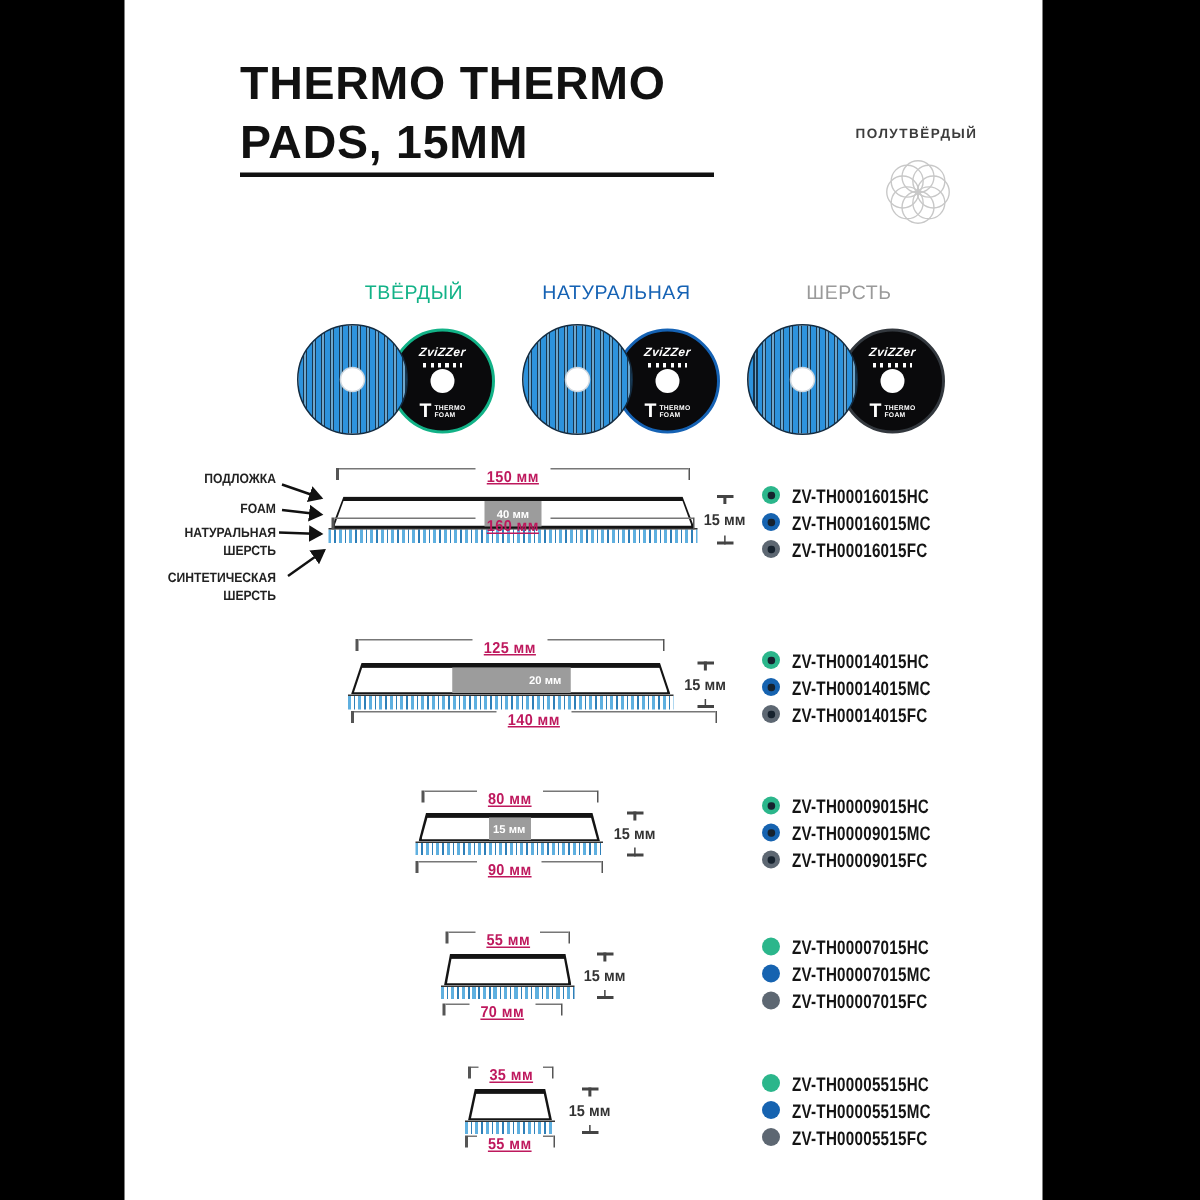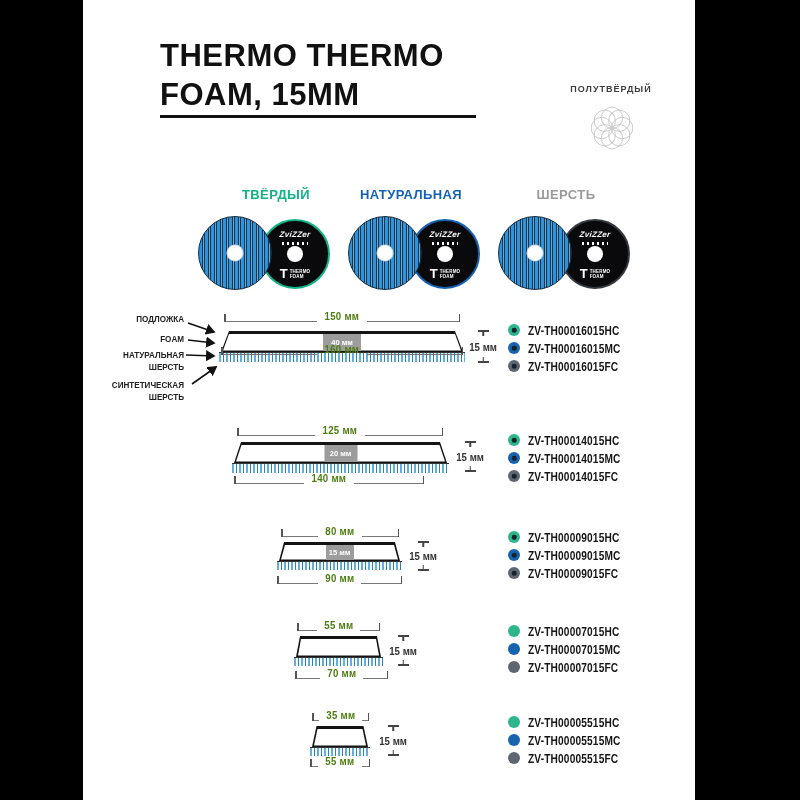--- a/index.html
+++ b/index.html
@@ -11,21 +11,21 @@
 
   
   .title{position:absolute;left:160px;top:36px;font-size:31px;line-height:39px;font-weight:700;
          letter-spacing:.5px;color:#111;white-space:nowrap;}
   .title-rule{position:absolute;left:160px;top:115px;width:316px;height:2.5px;background:#111;}
   .brand-txt{position:absolute;left:566px;top:84px;width:90px;text-align:center;font-size:9px;
              font-weight:700;letter-spacing:1px;color:#3c3c3c;}
   .brand-icon{position:absolute;left:587px;top:103px;}
 
   
-  .col-head{position:absolute;top:187px;width:150px;text-align:center;font-size:13px;font-weight:700;
+  .col-head{position:absolute;top:187px;width:150px;text-align:center;font-size:13px;font-weight:400;
             letter-spacing:.4px;}
 
   
   .pad-front{position:absolute;width:74px;height:74px;border-radius:50%;z-index:2;
     background:repeating-linear-gradient(90deg,#2d93dd 0 3px,#17364f 3px 4px,#6fa7cc 4px 5px,#17364f 5px 6px);
     border:1px solid #132b40;box-sizing:border-box;}
   .pf-hole{position:absolute;left:50%;top:50%;width:15px;height:15px;border-radius:50%;background:#fff;
     transform:translate(-50%,-50%);box-shadow:0 0 0 1px #cfd8e0;}
   .pad-back{position:absolute;width:70px;height:70px;border-radius:50%;background:#0a0a0c;z-index:1;
     border:2px solid #222;box-sizing:border-box;}
@@ -38,21 +38,21 @@
   .pb-foam{position:absolute;left:0;right:0;bottom:7px;display:flex;justify-content:center;
     align-items:center;gap:2px;color:#fff;}
   .pb-T{font-size:13px;font-weight:700;line-height:12px;}
   .pb-ft{font-size:4.5px;line-height:5px;font-weight:700;text-align:left;letter-spacing:.2px;}
 
   
   .layer-label{position:absolute;left:98px;width:86px;text-align:right;font-size:9px;font-weight:700;
     color:#222;line-height:12px;transform:scaleX(.9);transform-origin:right center;}
 
   
-  .hdim{position:absolute;display:flex;align-items:flex-end;height:10px;color:#4d7c0f;}
+  .hdim{position:absolute;display:flex;align-items:flex-start;height:10px;color:#be185d;text-decoration:underline;}
   .hdim .tick{width:1.5px;height:8px;background:#555;flex:none;}
   .hdim .ln{flex:1;height:1px;background:#777;}
   .hdim .lbl{padding:0 6px;font-size:10.5px;font-weight:700;white-space:nowrap;letter-spacing:.3px;
     transform:scaleX(.92);}
 
   
   .vdim{position:absolute;width:34px;display:flex;flex-direction:column;align-items:center;
     justify-content:space-between;color:#333;}
   .vcap{width:11px;height:6px;position:relative;flex:none;}
   .vcap::before{content:'';position:absolute;left:0;right:0;top:0;height:1.5px;background:#444;}
@@ -81,21 +81,21 @@
 </style>
 </head>
 <body>
 
 <div class="canvas">
   <div class="bar left"></div>
   <div class="bar right"></div>
 
   <div class="title">
     <div>THERMO THERMO</div>
-    <div>FOAM, 15MM</div>
+    <div>PADS, 15MM</div>
   </div>
   <div class="title-rule"></div>
   <div class="brand-txt">ПОЛУТВЁРДЫЙ</div>
   <svg class="brand-icon" width="50" height="50" viewBox="0 0 54 54">
     <g fill="none" stroke="#c8c8c8" stroke-width="1">
       <circle cx="38" cy="27" r="11.5"></circle>
         <circle cx="34.8" cy="34.8" r="11.5"></circle>
       <circle cx="27" cy="38" r="11.5"></circle>
         <circle cx="19.2" cy="34.8" r="11.5"></circle>
       <circle cx="16" cy="27" r="11.5"></circle>
@@ -203,24 +203,24 @@
   <div class="hdim" style="left:237px;top:426px;width:206px;">
     <span class="tick"></span>
       <span class="ln"></span>
     <span class="lbl">125 мм</span>
     <span class="ln"></span>
       <span class="tick"></span>
   </div>
   <div class="trap" style="left:234px;top:442px;width:213px;height:21px;
        clip-path:polygon(7px 0,calc(100% - 7px) 0,100% 100%,0 100%);">
     <div class="trap-in" style="clip-path:polygon(5.5px 0,calc(100% - 5.5px) 0,100% 100%,0 100%);"></div>
-    <div class="graybox" style="width:33px;">20 мм</div>
+    <div class="graybox" style="width:33px;padding-left:46px;">20 мм</div>
   </div>
   <div class="fringe" style="left:232px;top:463px;width:217px;height:9px;"></div>
-  <div class="hdim" style="left:234px;top:474px;width:190px;">
+  <div class="hdim" style="left:234px;top:474px;width:244px;">
     <span class="tick"></span>
       <span class="ln"></span>
     <span class="lbl">140 мм</span>
     <span class="ln"></span>
       <span class="tick"></span>
   </div>
   <div class="vdim" style="left:453px;top:441px;height:31px;">
     <span class="vcap"></span>
     <span class="lbl">15 мм</span>
     <span class="vcap bot"></span>
@@ -257,21 +257,21 @@
       <span class="ln"></span>
     <span class="lbl">55 мм</span>
     <span class="ln"></span>
       <span class="tick"></span>
   </div>
   <div class="trap" style="left:296px;top:636px;width:85px;height:21px;
        clip-path:polygon(4px 0,calc(100% - 4px) 0,100% 100%,0 100%);">
     <div class="trap-in" style="clip-path:polygon(3px 0,calc(100% - 3px) 0,100% 100%,0 100%);"></div>
   </div>
   <div class="fringe" style="left:294px;top:657px;width:89px;height:8px;"></div>
-  <div class="hdim" style="left:295px;top:669px;width:93px;">
+  <div class="hdim" style="left:295px;top:669px;width:80px;">
     <span class="tick"></span>
       <span class="ln"></span>
     <span class="lbl">70 мм</span>
     <span class="ln"></span>
       <span class="tick"></span>
   </div>
   <div class="vdim" style="left:386px;top:635px;height:31px;">
     <span class="vcap"></span>
     <span class="lbl">15 мм</span>
     <span class="vcap bot"></span>

